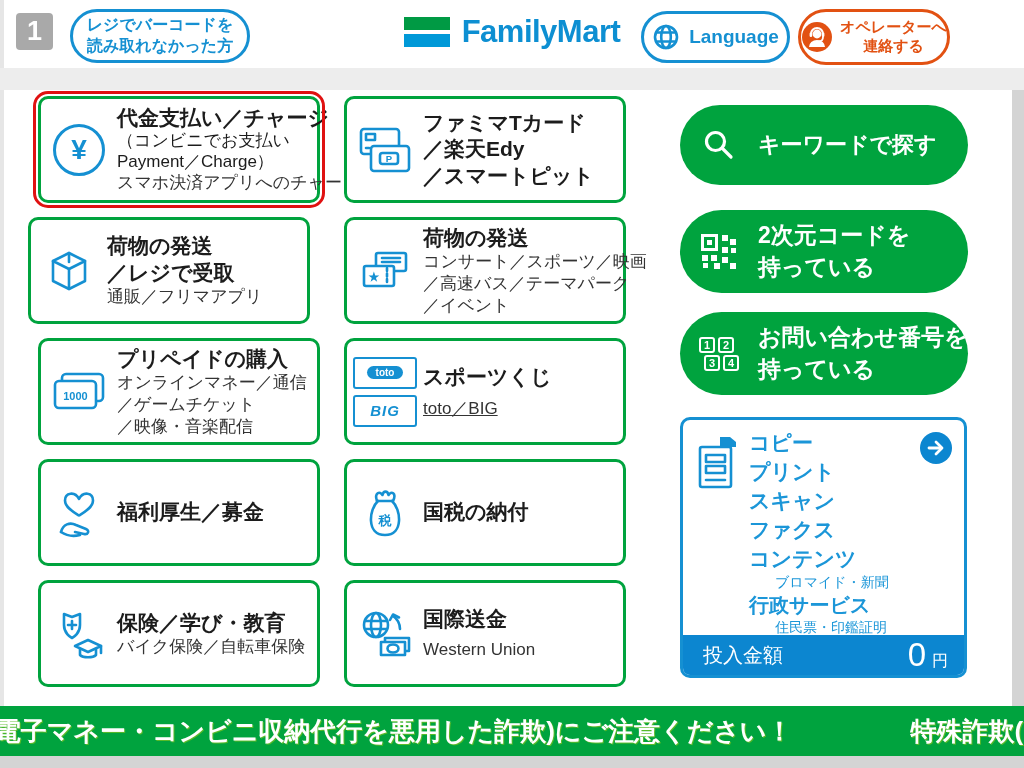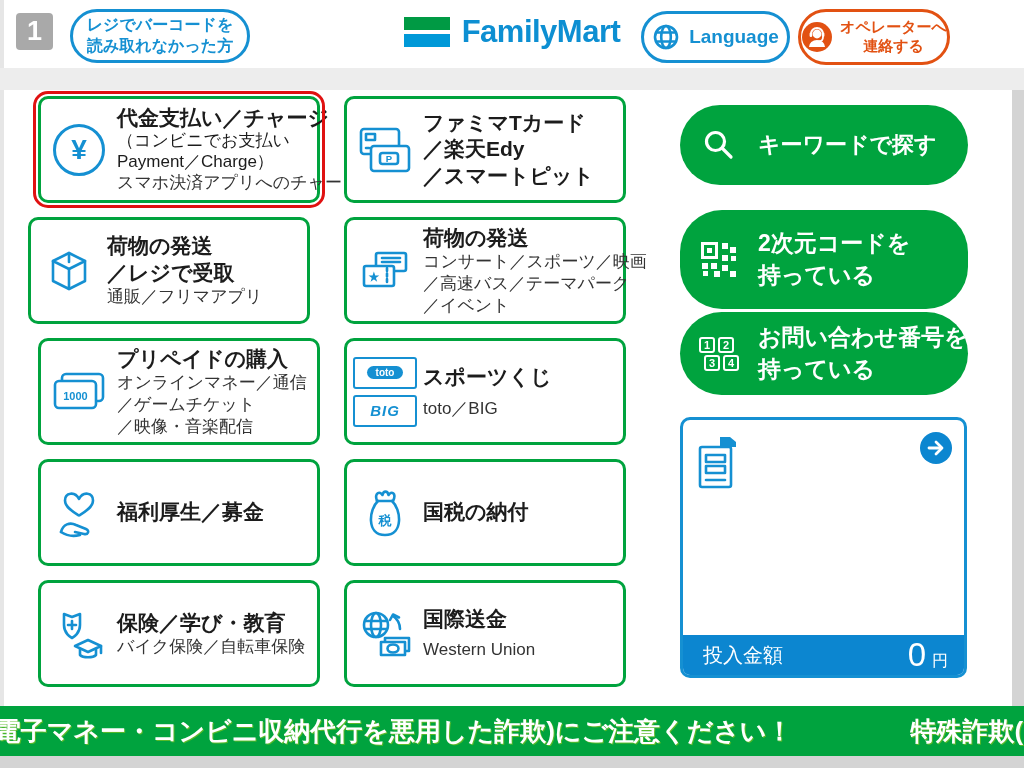--- a/index.html
+++ b/index.html
@@ -237,21 +237,21 @@
     <div class="tile-icon">
       <div class="logo-box">
         <span class="toto-pill">toto</span>
       </div>
       <div class="logo-box">
         <span class="big-word">BIG</span>
       </div>
     </div>
     <div class="tile-text">
       <div class="t-title">スポーツくじ</div>
-      <div class="t-sub" style="margin-top:8px;">toto／BIG</div>
+      <div class="t-sub" style="margin-top:8px;text-decoration:underline;">toto／BIG</div>
     </div>
   </div>
 
   <div class="tile" style="left:344px; top:459px;">
     <div class="tile-icon">
       <svg class="line-icon" width="50" height="56" viewBox="0 0 50 56">
         <path d="M18 16 C9 24 6 50 25 50 C44 50 41 24 32 16"></path>
         <path d="M17 16 C14 8 20 5.5 22.5 10 C23.5 5.5 27.5 5.5 28.5 10 C31 5.5 37 8 33 16"></path>
         <line x1="17" y1="16" x2="33" y2="16"></line>
         <text class="svgtxt" x="25" y="40" font-size="13" text-anchor="middle">税</text>
@@ -285,21 +285,21 @@
   <div class="gbtn" style="top:105px; height:80px;">
     <div class="gbtn-icon">
       <svg width="34" height="34" viewBox="0 0 34 34" fill="none" stroke="#fff" stroke-width="3.2" stroke-linecap="round">
         <circle cx="13.5" cy="13.5" r="9"></circle>
         <line x1="20.5" y1="20.5" x2="29" y2="29"></line>
       </svg>
     </div>
     <div class="gbtn-label">キーワードで探す</div>
   </div>
 
-  <div class="gbtn" style="top:210px; height:99px;">
+  <div class="gbtn" style="top:210px; height:83px;">
     <div class="gbtn-icon">
       <svg width="36" height="36" viewBox="0 0 36 36">
         <rect x="1.5" y="1.5" width="14" height="14" fill="none" stroke="#fff" stroke-width="3"></rect>
         <rect x="6" y="6" width="5" height="5" fill="#fff"></rect>
         <rect x="21" y="1" width="6" height="6" fill="#fff"></rect>
         <rect x="29" y="5" width="6" height="6" fill="#fff"></rect>
         <rect x="21" y="13" width="6" height="6" fill="#fff"></rect>
         <rect x="30" y="14" width="5" height="5" fill="#fff"></rect>
         <rect x="1" y="21" width="6" height="6" fill="#fff"></rect>
         <rect x="10" y="21" width="6" height="6" fill="#fff"></rect>
@@ -341,20 +341,30 @@
       <rect x="11" y="32" width="19" height="7"></rect>
       <line x1="11" y1="46" x2="30" y2="46"></line>
       <path d="M25 3 h10 l6 5 v5 h-16 z" fill="#1590d2" stroke="none"></path>
     </svg>
     <div class="arrow-circle">
       <svg width="20" height="20" viewBox="0 0 20 20" fill="none" stroke="#fff" stroke-width="2.8" stroke-linecap="round" stroke-linejoin="round">
         <line x1="3" y1="10" x2="15" y2="10"></line>
         <polyline points="10,4 16,10 10,16"></polyline>
       </svg>
     </div>
+    <div class="cp-body">
+      <div class="cp-link">コピー</div>
+      <div class="cp-link">プリント</div>
+      <div class="cp-link">スキャン</div>
+      <div class="cp-link">ファクス</div>
+      <div class="cp-link">コンテンツ</div>
+      <div class="cp-note">ブロマイド・新聞</div>
+      <div class="cp-gov">行政サービス</div>
+      <div class="cp-note">住民票・印鑑証明</div>
+    </div>
     <div class="cp-footer">
       <span class="amt-label">投入金額</span>
       <span class="amt-right">
         <span class="amt-value">0</span>
         <span class="amt-unit">円</span>
       </span>
     </div>
   </div>
 
   <div class="marquee">

